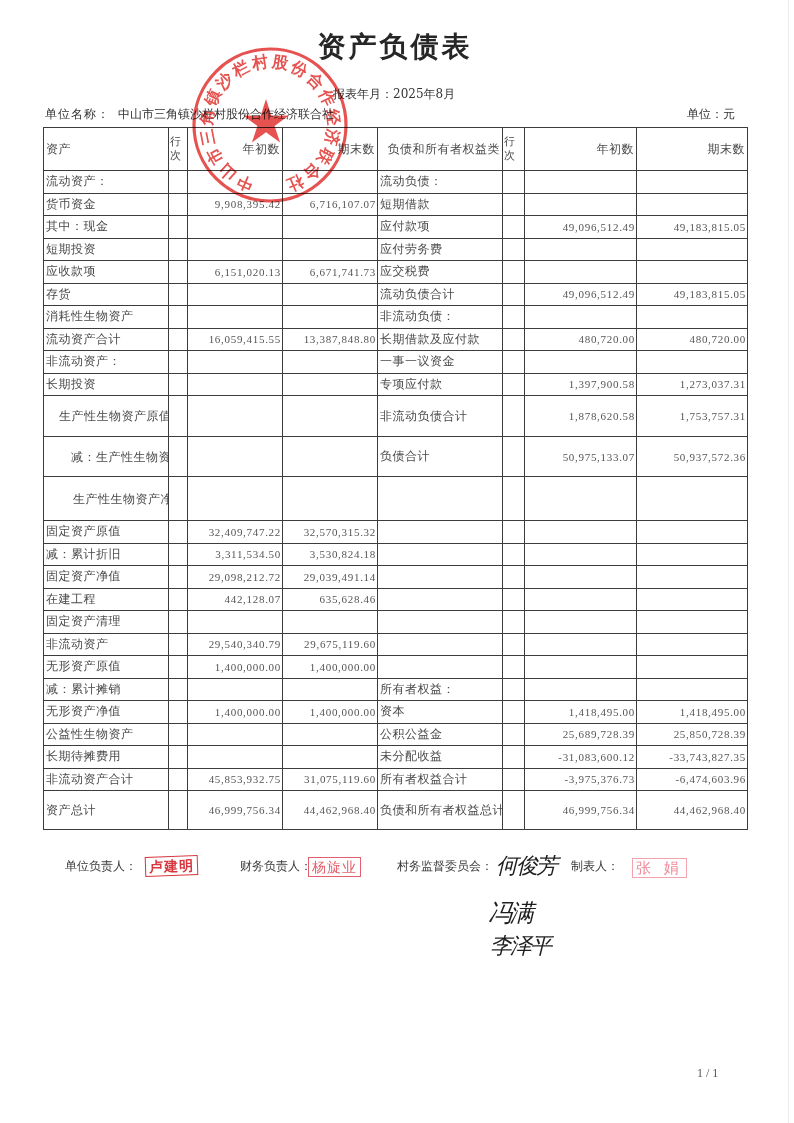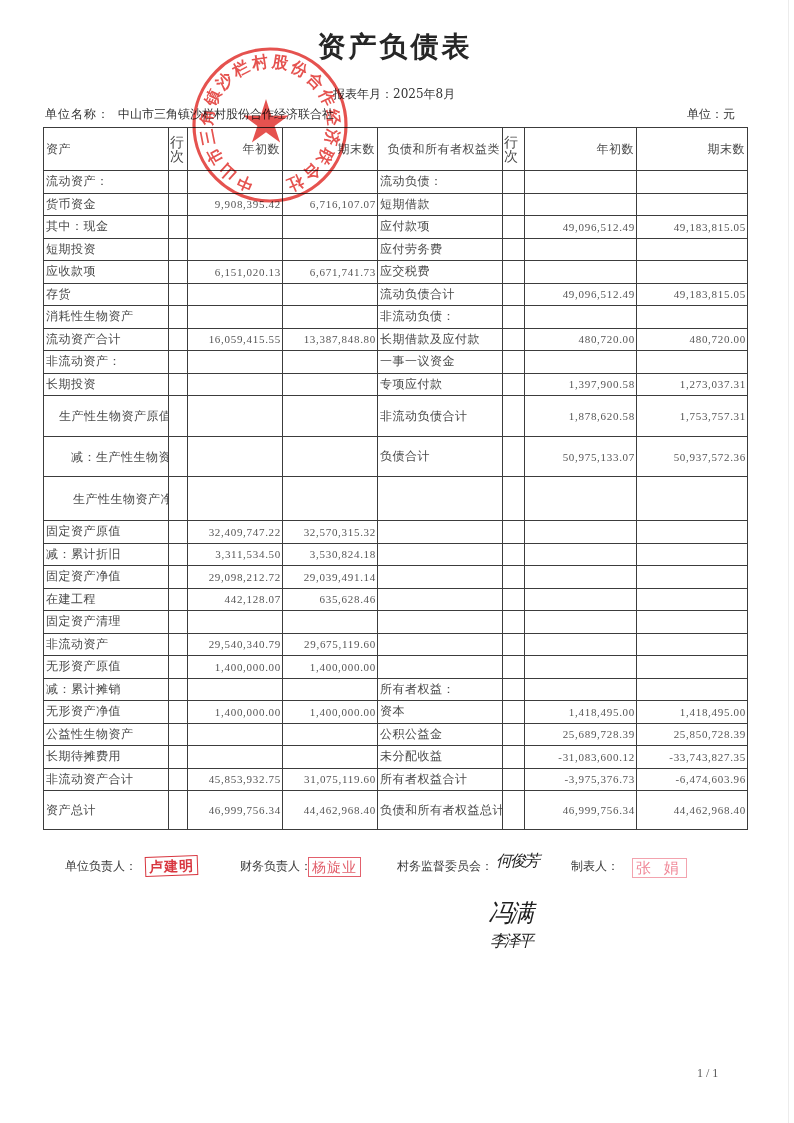--- a/index.html
+++ b/index.html
@@ -22,21 +22,21 @@
     border-collapse: collapse; table-layout: fixed;
   }
   table.bs td, table.bs th {
     border: 1px solid #3c3c3c; padding: 0 2px; font-weight: normal;
     font-size: 12px; letter-spacing: 0.5px; color: #4a4a4a;
     vertical-align: middle; overflow: hidden; white-space: nowrap;
     font-family: "DejaVu Serif", serif; box-sizing: border-box;
   }
   table.bs th { text-align: right; color: #4a4a4a; }
   table.bs th.left { text-align: left; }
-  table.bs th.no, table.bs td.no { white-space: normal; line-height: 14px; padding: 0 1px; font-size: 14px; text-align: left; }
+  table.bs th.no, table.bs td.no { white-space: normal; line-height: 14px; padding: 0 1px; font-size: 11px; text-align: left; }
   table.bs td.num {
     text-align: right; font-family: "Liberation Serif", serif; font-size: 11px;
     letter-spacing: 0.7px; color: #555; padding-right: 1px;
   }
   tr.hd { height: 43px; }
   tr.h { height: 22.5px; }
   tr.t41 { height: 41px; }
   tr.t40 { height: 40px; }
   tr.t44 { height: 44px; }
   tr.t39 { height: 39px; }
@@ -57,21 +57,21 @@
   .sig-label { position: absolute; white-space: nowrap; }
   .seal-box {
     position: absolute; white-space: nowrap; font-size: 14px; font-weight: bold;
     border: 1.5px solid #d8363f; color: #d8363f; padding: 0 3px; line-height: 18px;
     letter-spacing: 1px; mix-blend-mode: multiply;
   }
   .seal-box.light { font-weight: normal; color: #e2606c; border-color: #e2606c; }
   .seal-box.pink { font-weight: normal; color: #f08898; border-color: #f3a3ae; letter-spacing: 4px; font-size: 15px; }
   .hand {
     position: absolute; white-space: nowrap; font-family: "DejaVu Serif", serif;
-    font-style: italic; color: #1e1e1e; font-size: 16px; letter-spacing: -2px;
+    font-style: italic; color: #1e1e1e; font-size: 22px; letter-spacing: -2px;
   }
   .page-num { position: absolute; left: 697px; top: 1066px; font-size: 12px; color: #555; font-family: "Liberation Serif", serif; }
 </style>
 </head>
 <body>
 
 <div class="page">
   <div class="page-edge"></div>
 
   <div class="title">资产负债表</div>

